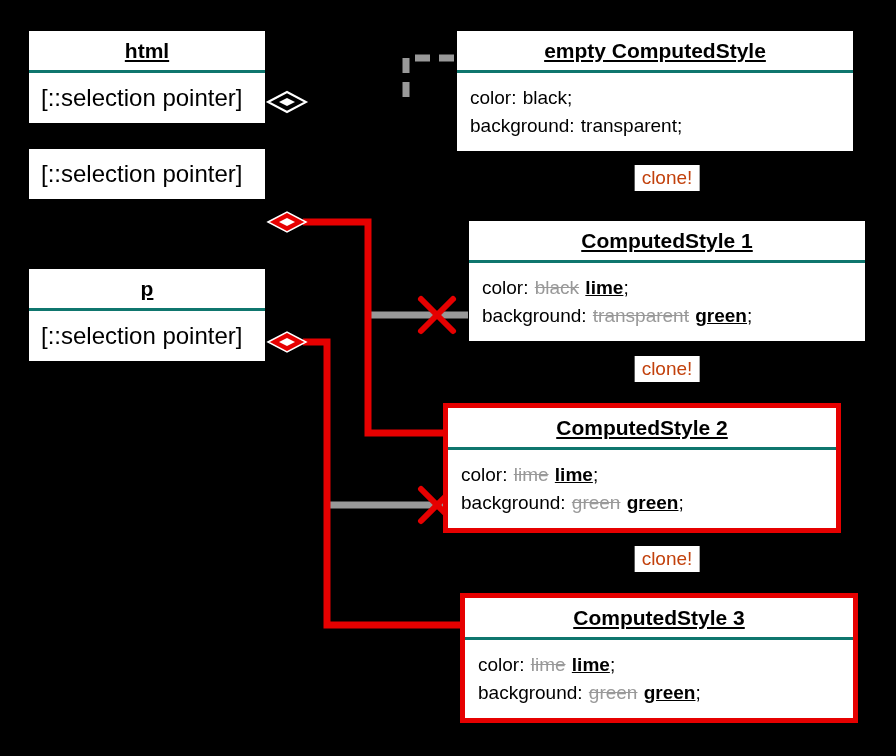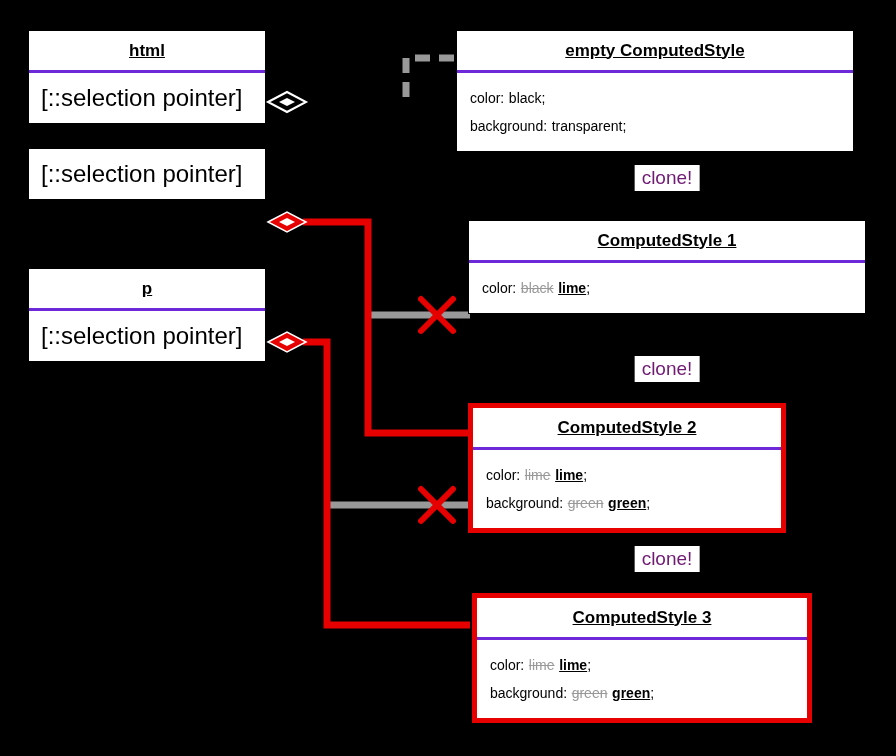--- a/index.html
+++ b/index.html
@@ -4,49 +4,49 @@
 <style>
   :root{
     --bg:#000000; --box:#ffffff; --ink:#000000; --red:#e60000; --gray:#999999;
   }
   *{margin:0;padding:0;box-sizing:border-box}
   html,body{width:896px;height:756px}
   body{background:var(--bg);font-family:"Liberation Sans","DejaVu Sans",sans-serif;overflow:hidden}
   #canvas{position:relative;width:896px;height:756px;background:var(--bg)}
   .connectors{position:absolute;left:0;top:0;z-index:0}
   .box{position:absolute;z-index:1;background:var(--box);color:var(--ink);border:1px solid #000}
-  .title{height:42px;border-bottom:3px solid #6d28d9;display:flex;align-items:center;justify-content:center;
-         font-size:17px;font-weight:bold;text-decoration:underline;white-space:nowrap}
+  .title{height:42px;border-bottom:3px solid #0f766e;display:flex;align-items:center;justify-content:center;
+         font-size:21px;font-weight:bold;text-decoration:underline;white-space:nowrap}
   .ptr-row{height:50px;display:flex;align-items:center;padding:0 12px;font-size:24px;white-space:nowrap}
-  .content{padding:11px 13px;font-size:14px;line-height:28px}
+  .content{padding:11px 13px;font-size:19px;line-height:28px}
   .srow{white-space:nowrap}
   .prop{margin-right:.33em}
   .strike{color:var(--gray);text-decoration:line-through}
   .strike:not(:empty){margin-right:.33em}
   .val{font-weight:bold;text-decoration:underline}
   .plain-values .val{font-weight:normal;text-decoration:none}
   .hl{border:5px solid var(--red)}
   .clone{position:absolute;z-index:1;left:667px;transform:translateX(-50%);
-         background:#fff;color:#701a75;font-size:19px;line-height:26px;padding:0 7px;white-space:nowrap}
+         background:#fff;color:#c2410c;font-size:19px;line-height:26px;padding:0 7px;white-space:nowrap}
   
   .grayline{stroke:var(--gray);stroke-width:7;fill:none}
   .dashedline{stroke:var(--gray);stroke-width:7;fill:none;stroke-dasharray:15 9}
   .redline{stroke:var(--red);stroke-width:7;fill:none;stroke-linejoin:miter}
   .xmark line{stroke:var(--red);stroke-width:6;stroke-linecap:round}
   .black-diamond{fill:#000;stroke:#fff;stroke-width:2}
   .red-diamond{fill:var(--red);stroke:#fff;stroke-width:1.5}
   .diamond-inner{fill:#fff}
   
   #node-html{left:28px;top:30px;width:238px}
   #node-body{left:28px;top:148px;width:238px}
   #node-p{left:28px;top:268px;width:238px}
   #style-0{left:456px;top:30px;width:398px}
   #style-1{left:468px;top:220px;width:398px}
-  #style-2{left:468px;top:403px;width:318px}
-  #style-3{left:472px;top:593px;width:340px}
+  #style-2{left:443px;top:403px;width:398px}
+  #style-3{left:460px;top:593px;width:398px}
   #clone-0{top:165px}
   #clone-1{top:356px}
   #clone-2{top:546px}
 </style>
 </head>
 <body>
 
 <div id="canvas">
 
   <svg class="connectors" width="896" height="756" viewBox="0 0 896 756">
@@ -101,20 +101,21 @@
     <div class="content">
       <div class="srow"><span class="prop">color:</span><span class="strike"></span><span class="val">black</span><span>;</span></div>
       <div class="srow"><span class="prop">background:</span><span class="strike"></span><span class="val">transparent</span><span>;</span></div>
     </div>
   </div>
 
   <div class="box" id="style-1">
     <div class="title">ComputedStyle 1</div>
     <div class="content">
       <div class="srow"><span class="prop">color:</span><span class="strike">black</span><span class="val">lime</span><span>;</span></div>
+      <div class="srow"><span class="prop">background:</span><span class="strike">transparent</span><span class="val">green</span><span>;</span></div>
     </div>
   </div>
 
   <div class="box hl" id="style-2">
     <div class="title">ComputedStyle 2</div>
     <div class="content">
       <div class="srow"><span class="prop">color:</span><span class="strike">lime</span><span class="val">lime</span><span>;</span></div>
       <div class="srow"><span class="prop">background:</span><span class="strike">green</span><span class="val">green</span><span>;</span></div>
     </div>
   </div>

